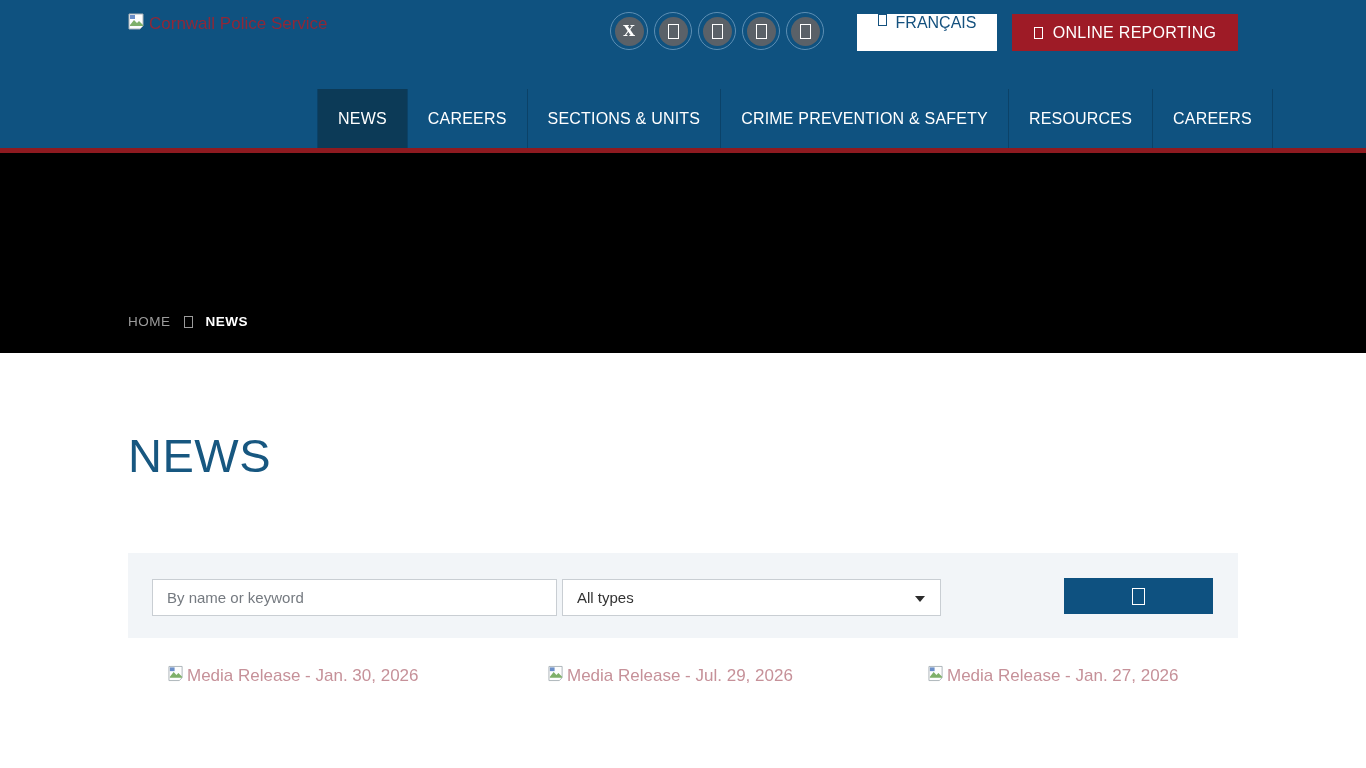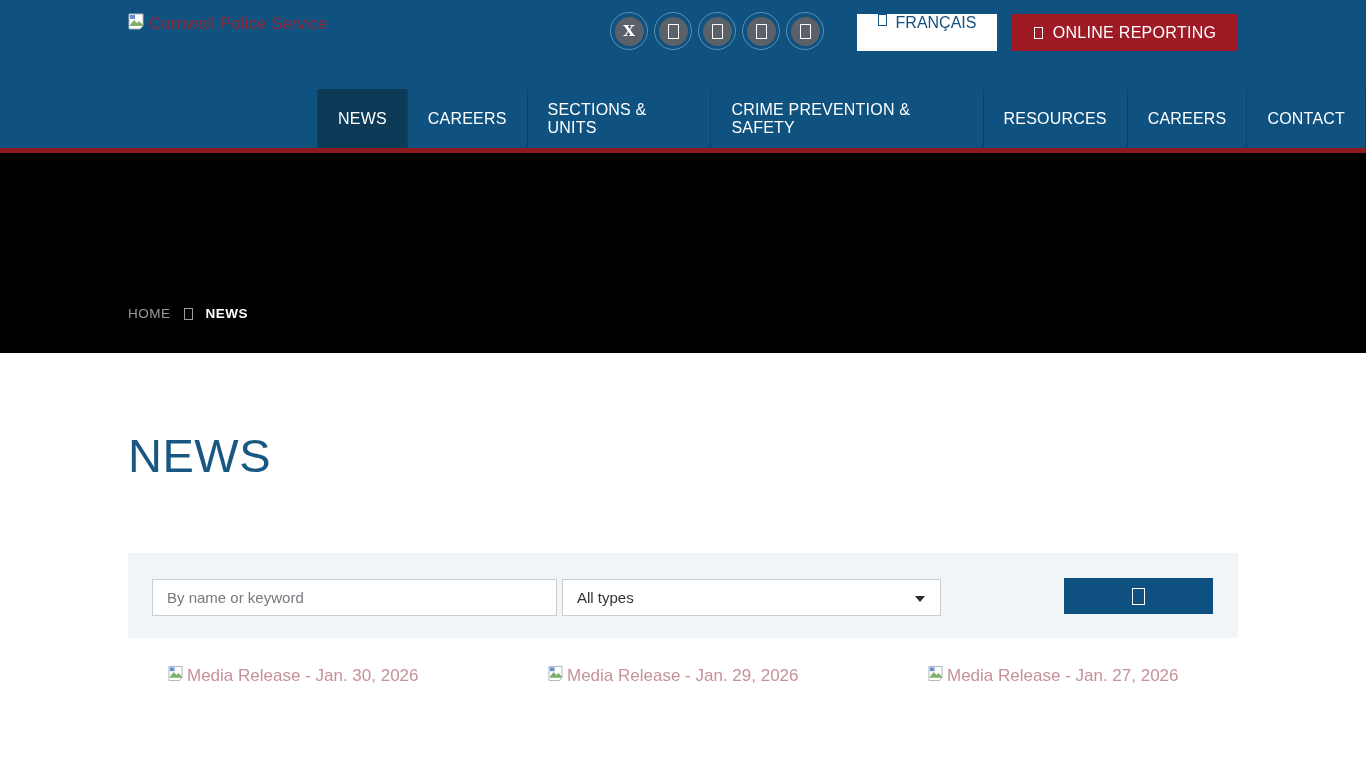--- a/index.html
+++ b/index.html
@@ -37,21 +37,21 @@
   .nav { position:absolute; left:317px; bottom:0; height:59px; display:flex; }
   .nav-item { height:59px; display:flex; align-items:center; padding:0 20px; color:#ffffff;
               font-size:16px; cursor:pointer; border-right:1px solid #0b4268; letter-spacing:0.2px; }
   .nav-item:first-child { border-left:1px solid #0b4268; }
   .nav-item.active { background:#0C3A57; }
 
   .red-line { position:absolute; top:148px; left:0; width:1366px; height:5px; background:#8E1A20; }
 
   
   .hero { position:absolute; top:153px; left:0; width:1366px; height:200px; background:#000000; }
-  .breadcrumb { position:absolute; left:128px; bottom:32px; display:flex; align-items:center; gap:13px;
+  .breadcrumb { position:absolute; left:128px; bottom:24px; display:flex; align-items:center; gap:13px;
                 font-size:13.5px; letter-spacing:0.5px; }
   .crumb-home { color:#9b9b9b; text-decoration:none; cursor:pointer; }
   .crumb-sep { color:#9b9b9b; }
   .crumb-current { color:#ffffff; font-weight:bold; }
 
   
   .page-title { position:absolute; top:428px; left:128px; font-size:47px; font-weight:400;
                 color:#175780; letter-spacing:0.5px; }
 
   .filter-panel { position:absolute; top:553px; left:128px; width:1110px; height:85px; background:#F2F5F8; }
@@ -135,21 +135,20 @@
     <span>ONLINE REPORTING</span>
   </button>
 
   <nav class="nav">
     <div class="nav-item active">NEWS</div>
     <div class="nav-item">CAREERS</div>
     <div class="nav-item">SECTIONS &amp; UNITS</div>
     <div class="nav-item">CRIME PREVENTION &amp; SAFETY</div>
     <div class="nav-item">RESOURCES</div>
     <div class="nav-item">CAREERS</div>
-    <div class="nav-item">CONTACT</div>
   </nav>
 </div>
 
 <div class="red-line"></div>
 
 <div class="hero">
   <div class="breadcrumb">
     <a class="crumb-home">HOME</a>
     <span class="crumb-sep tofu sm"></span>
     <span class="crumb-current">NEWS</span>
@@ -180,21 +179,21 @@
       <span class="news-link-text">Media Release - Jan. 30, 2026</span>
     </a>
   </div>
   <div class="news-card">
     <a class="news-link">
       <span class="broken-img">
         <svg width="16" height="17" viewBox="0 0 17 17">
             <use href="#broken-img-glyph"></use>
           </svg>
       </span>
-      <span class="news-link-text">Media Release - Jan. 29, 2026</span>
+      <span class="news-link-text">Media Release - Jul. 29, 2026</span>
     </a>
   </div>
   <div class="news-card">
     <a class="news-link">
       <span class="broken-img">
         <svg width="16" height="17" viewBox="0 0 17 17">
             <use href="#broken-img-glyph"></use>
           </svg>
       </span>
       <span class="news-link-text">Media Release - Jan. 27, 2026</span>

